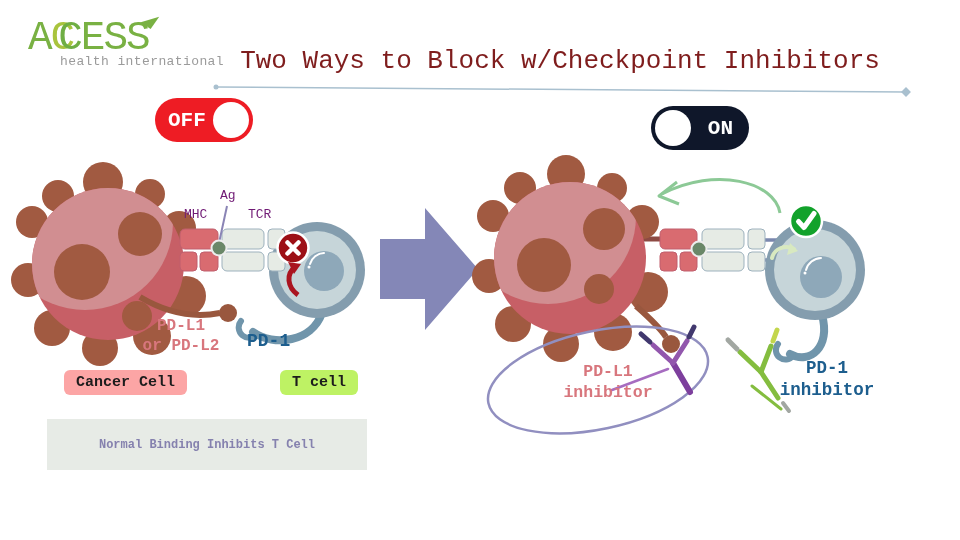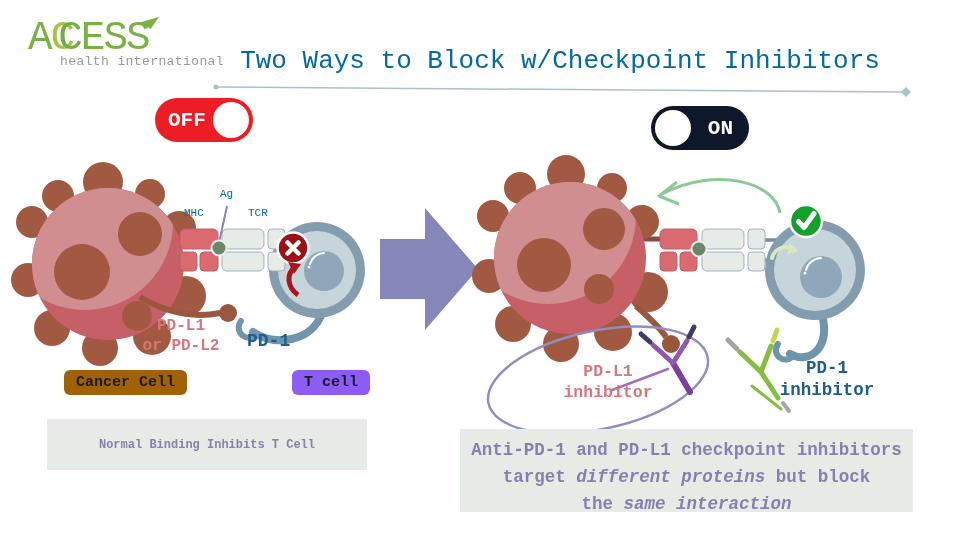--- a/index.html
+++ b/index.html
@@ -13,46 +13,46 @@
   .lg{color:#79b143;}
   .lc1{color:#a9c43d;}
   .lc2{color:#6fae44;margin-left:-15px;}
   .leaf{display:inline-block;width:0;height:0;border-left:12px solid transparent;
         border-bottom:15px solid #79b143;transform:rotate(35deg);margin-left:-5px;
         position:relative;top:-22px;}
   .logo-sub{font-size:13px;color:#9b9b9b;margin:-5px 0 12px 32px;letter-spacing:0.4px;}
 
   
   .title{position:absolute;left:240px;top:46px;width:640px;text-align:center;
-         font-size:26px;color:#0369a1;}
+         font-size:26px;color:#7f1d1d;}
 
   
   .toggle{position:absolute;width:98px;height:44px;border-radius:22px;display:flex;
           align-items:center;color:#fff;font-weight:bold;font-size:21px;box-sizing:border-box;}
   .toggle-off{left:155px;top:98px;background:#ee1c24;padding-left:13px;justify-content:flex-start;}
   .toggle-on{left:651px;top:106px;background:#0f172a;padding-right:16px;justify-content:flex-end;}
   .knob{position:absolute;top:4px;width:36px;height:36px;border-radius:50%;background:#fff;}
   .toggle-off .knob{right:4px;}
   .toggle-on .knob{left:4px;}
 
   
   .lbl{position:absolute;white-space:nowrap;}
-  .small{font-size:11px;color:#0369a1;}
+  .small{font-size:13px;color:#701a75;}
   .ligand{width:88px;text-align:center;font-weight:bold;font-size:16px;color:#d8767d;
           line-height:1.25;white-space:normal;}
   .pd1{font-weight:bold;font-size:18px;color:#1d5e8e;}
   .inh{position:absolute;text-align:center;font-weight:bold;line-height:1.25;}
   .inh-pink{left:556px;top:362px;width:104px;font-size:16.5px;color:#d8767d;}
   .inh-blue{left:775px;top:358px;width:104px;font-size:17.5px;color:#1d5e8e;}
 
   
   .chip{position:absolute;font-weight:bold;font-size:15px;color:#1c1c1c;
         padding:4px 12px;border-radius:6px;}
-  .chip-cancer{left:64px;top:370px;background:#a16207;}
-  .chip-tcell{left:292px;top:370px;background:#8b5cf6;}
+  .chip-cancer{left:64px;top:370px;background:#fca5a5;}
+  .chip-tcell{left:280px;top:370px;background:#bef264;}
 
   
   .caption{position:absolute;background:#e7ebe6;color:#8581ae;font-weight:bold;
            display:flex;flex-direction:column;justify-content:center;text-align:center;}
   .left-caption{left:47px;top:419px;width:320px;height:51px;font-size:12px;}
   .right-caption{left:460px;top:429px;width:453px;height:97px;font-size:17.5px;line-height:1.55;}
   .it{font-style:italic;}
 </style>
 </head>
 <body>
@@ -260,19 +260,14 @@
     <div>inhibitor</div>
   </div>
   <div class="inh inh-blue">
     <div>PD-1</div>
     <div>inhibitor</div>
   </div>
 
   <div class="caption left-caption">
     <div>Normal Binding Inhibits T Cell</div>
   </div>
-  <div class="caption right-caption">
-    <div><span>Anti-PD-1 and PD-L1 checkpoint inhibitors</span></div>
-    <div><span>target </span><span class="it">different proteins</span><span> but block</span></div>
-    <div><span>the </span><span class="it">same interaction</span></div>
-  </div>
 
 </div>
 
 </body></html>

